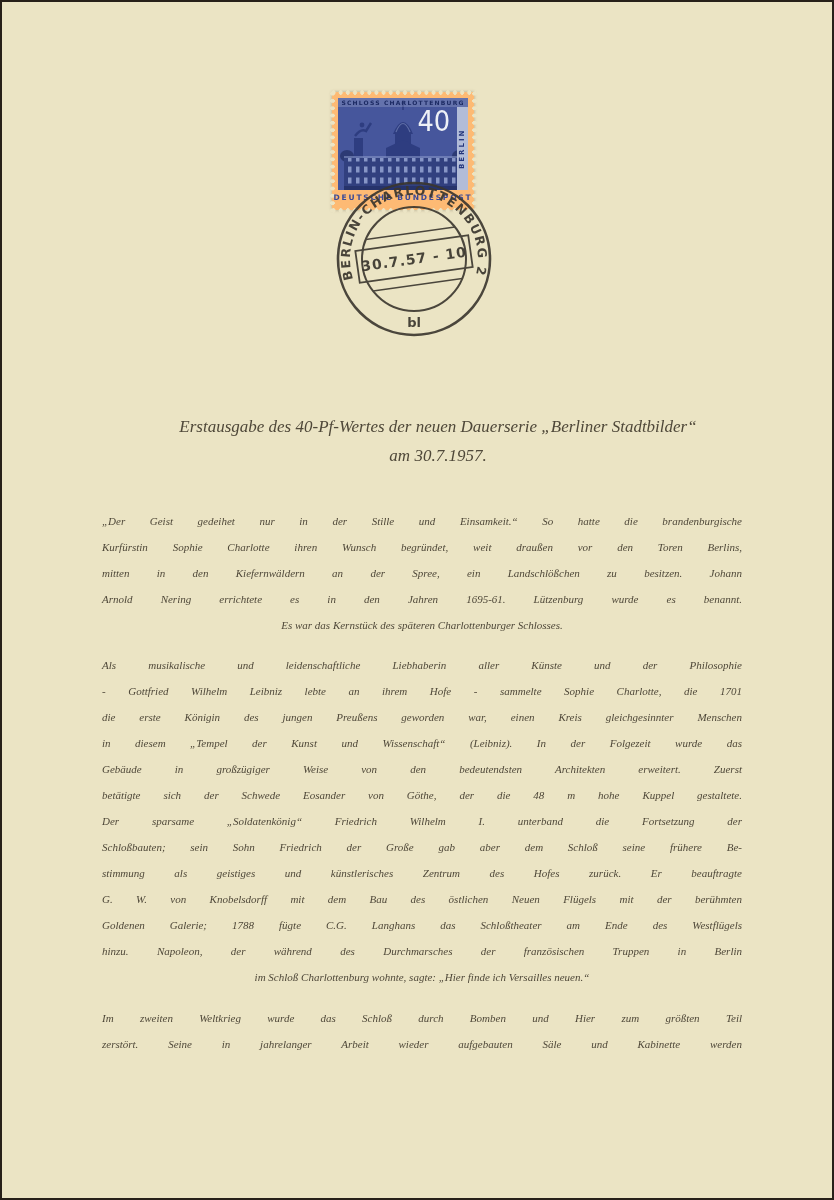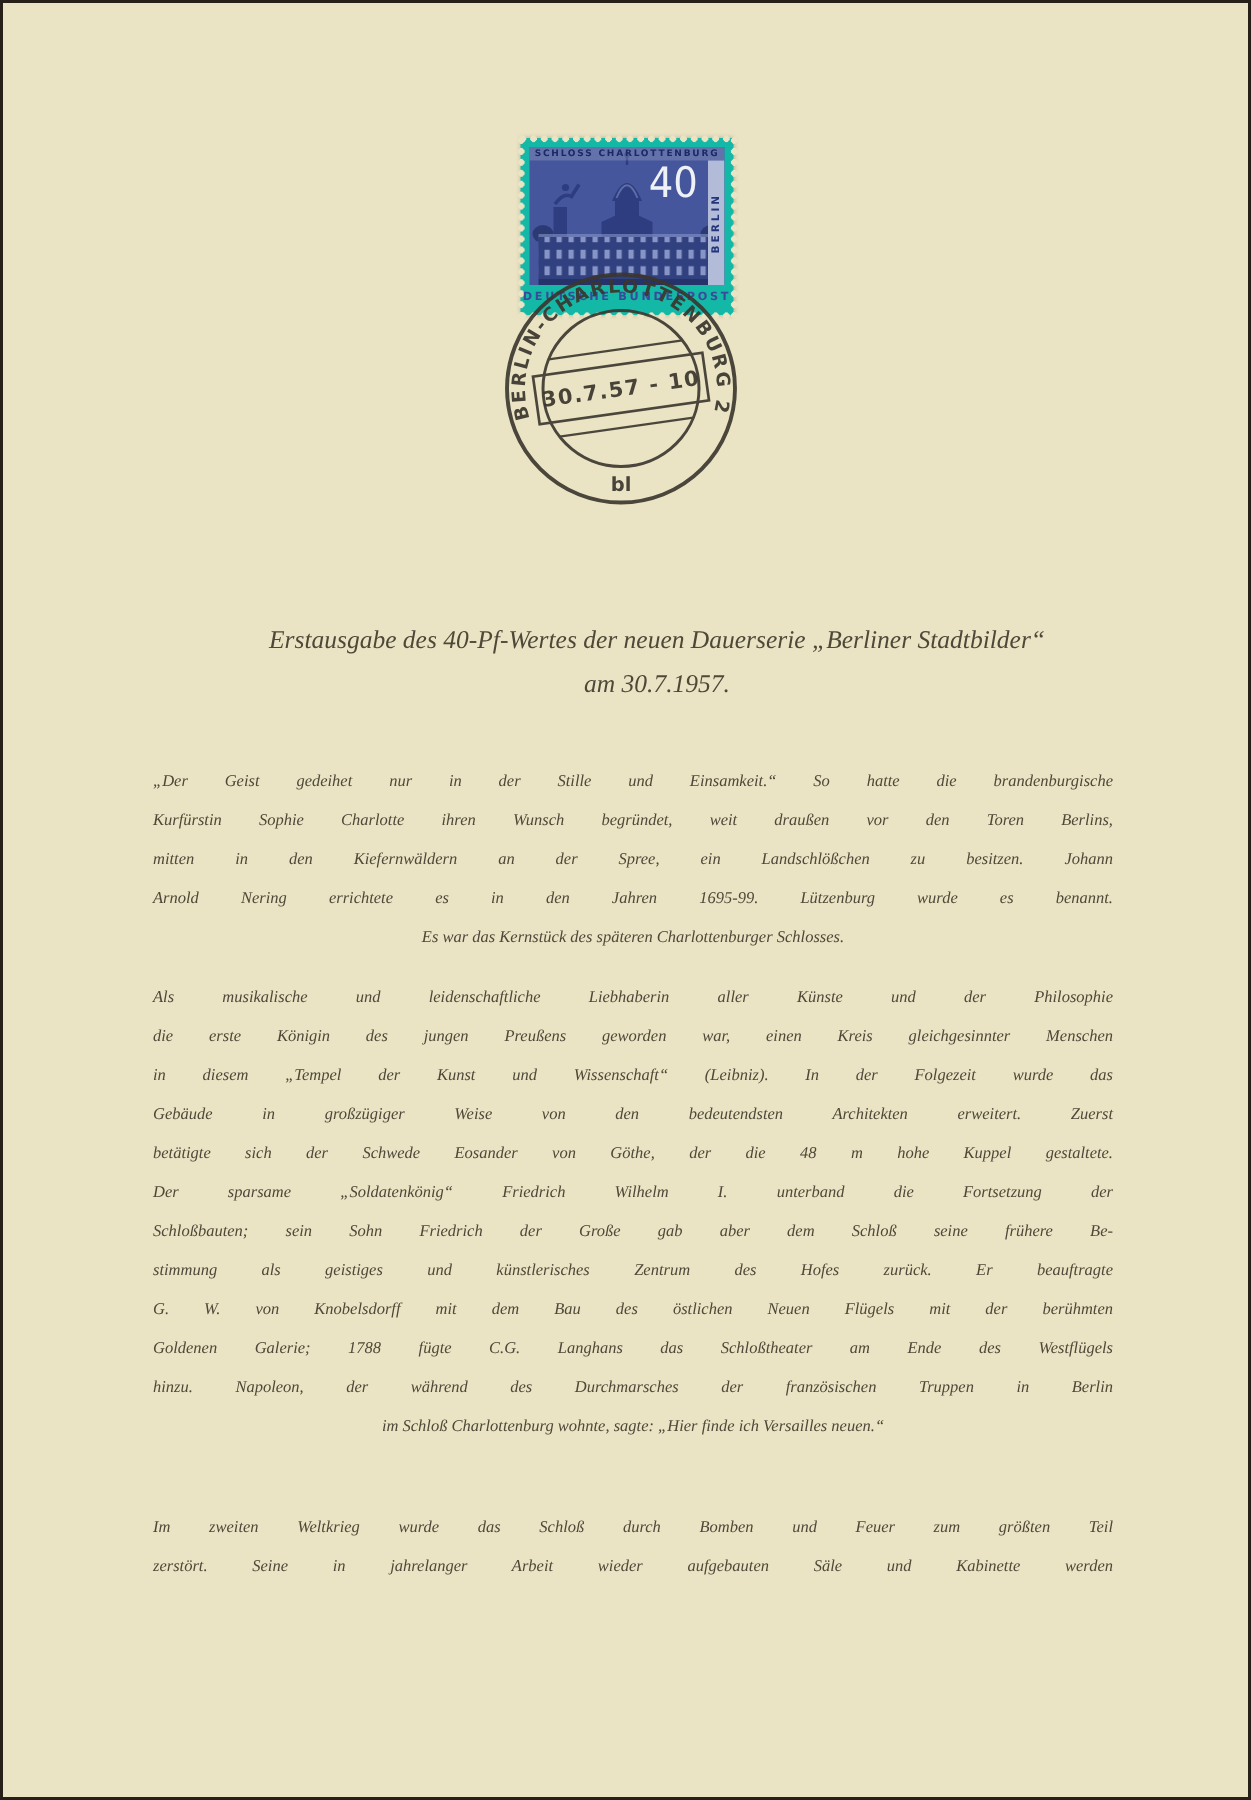--- a/index.html
+++ b/index.html
@@ -15,22 +15,22 @@
   .sheet{
     position:relative;width:834px;height:1200px;
     background:var(--paper);
     border:2px solid #272019;
     box-sizing:border-box;
     overflow:hidden;
     font-family:"Liberation Serif", serif;
   }
   
   .stamp{
-    position:absolute;left:345px;top:90px;width:142px;height:118px;
-    background:#14b8a6;
+    position:absolute;left:330px;top:90px;width:142px;height:118px;
+    background:#fdba74;
     box-shadow:0 0 3px rgba(60,50,30,.35);
     z-index:1;
   }
   .perf{position:absolute;}
   .perf.h{left:-2px;right:-2px;height:7px;background-image:radial-gradient(circle,var(--paper) 0 2.1px,rgba(0,0,0,0) 2.3px);background-size:7.15px 7px;background-repeat:repeat-x;}
   .perf.top{top:-3.5px;}
   .perf.bottom{bottom:-3.5px;}
   .perf.v{top:-2px;bottom:-2px;width:7px;background-image:radial-gradient(circle,var(--paper) 0 2.1px,rgba(0,0,0,0) 2.3px);background-size:7px 7.3px;background-repeat:repeat-y;}
   .perf.left{left:-3.5px;}
   .perf.right{right:-3.5px;}
@@ -150,37 +150,38 @@
 
   <div class="heading">
     <div>Erstausgabe des 40-Pf-Wertes der neuen Dauerserie „Berliner Stadtbilder“</div>
     <div>am 30.7.1957.</div>
   </div>
 
   <div class="para para-1">
     <div class="line">„Der Geist gedeihet nur in der Stille und Einsamkeit.“ So hatte die brandenburgische</div>
     <div class="line">Kurfürstin Sophie Charlotte ihren Wunsch begründet, weit draußen vor den Toren Berlins,</div>
     <div class="line">mitten in den Kiefernwäldern an der Spree, ein Landschlößchen zu besitzen. Johann</div>
-    <div class="line">Arnold Nering errichtete es in den Jahren 1695-99. Lützenburg wurde es benannt.</div>
+    <div class="line">Arnold Nering errichtete es in den Jahren 1695-61. Lützenburg wurde es benannt.</div>
     <div class="line center">Es war das Kernstück des späteren Charlottenburger Schlosses.</div>
   </div>
 
   <div class="para para-2">
     <div class="line">Als musikalische und leidenschaftliche Liebhaberin aller Künste und der Philosophie</div>
+    <div class="line">- Gottfried Wilhelm Leibniz lebte an ihrem Hofe - sammelte Sophie Charlotte, die 1701</div>
     <div class="line">die erste Königin des jungen Preußens geworden war, einen Kreis gleichgesinnter Menschen</div>
     <div class="line">in diesem „Tempel der Kunst und Wissenschaft“ (Leibniz). In der Folgezeit wurde das</div>
     <div class="line">Gebäude in großzügiger Weise von den bedeutendsten Architekten erweitert. Zuerst</div>
     <div class="line">betätigte sich der Schwede Eosander von Göthe, der die 48 m hohe Kuppel gestaltete.</div>
     <div class="line">Der sparsame „Soldatenkönig“ Friedrich Wilhelm I. unterband die Fortsetzung der</div>
     <div class="line">Schloßbauten; sein Sohn Friedrich der Große gab aber dem Schloß seine frühere Be-</div>
     <div class="line">stimmung als geistiges und künstlerisches Zentrum des Hofes zurück. Er beauftragte</div>
     <div class="line">G. W. von Knobelsdorff mit dem Bau des östlichen Neuen Flügels mit der berühmten</div>
     <div class="line">Goldenen Galerie; 1788 fügte C.G. Langhans das Schloßtheater am Ende des Westflügels</div>
     <div class="line">hinzu. Napoleon, der während des Durchmarsches der französischen Truppen in Berlin</div>
     <div class="line center">im Schloß Charlottenburg wohnte, sagte: „Hier finde ich Versailles neuen.“</div>
   </div>
 
   <div class="para para-3">
-    <div class="line">Im zweiten Weltkrieg wurde das Schloß durch Bomben und Feuer zum größten Teil</div>
+    <div class="line">Im zweiten Weltkrieg wurde das Schloß durch Bomben und Hier zum größten Teil</div>
     <div class="line">zerstört. Seine in jahrelanger Arbeit wieder aufgebauten Säle und Kabinette werden</div>
   </div>
 
 </div>
 
 </body></html>

